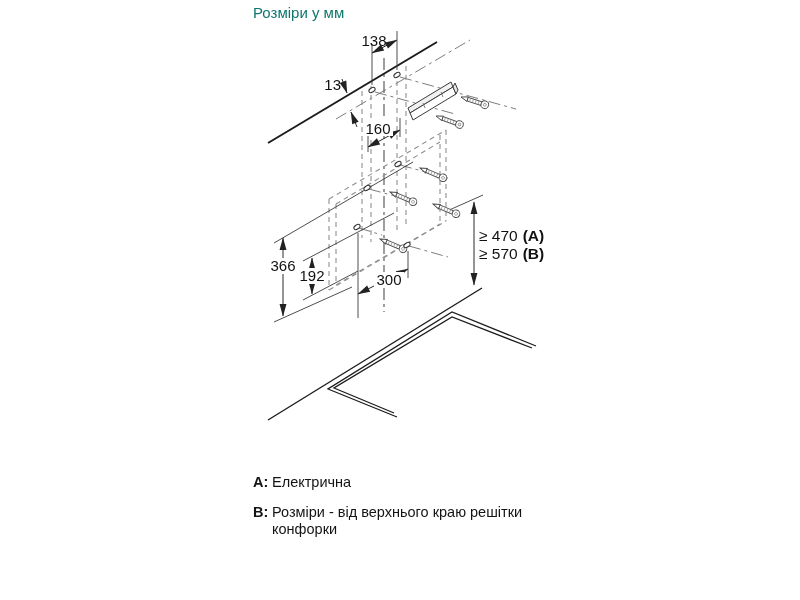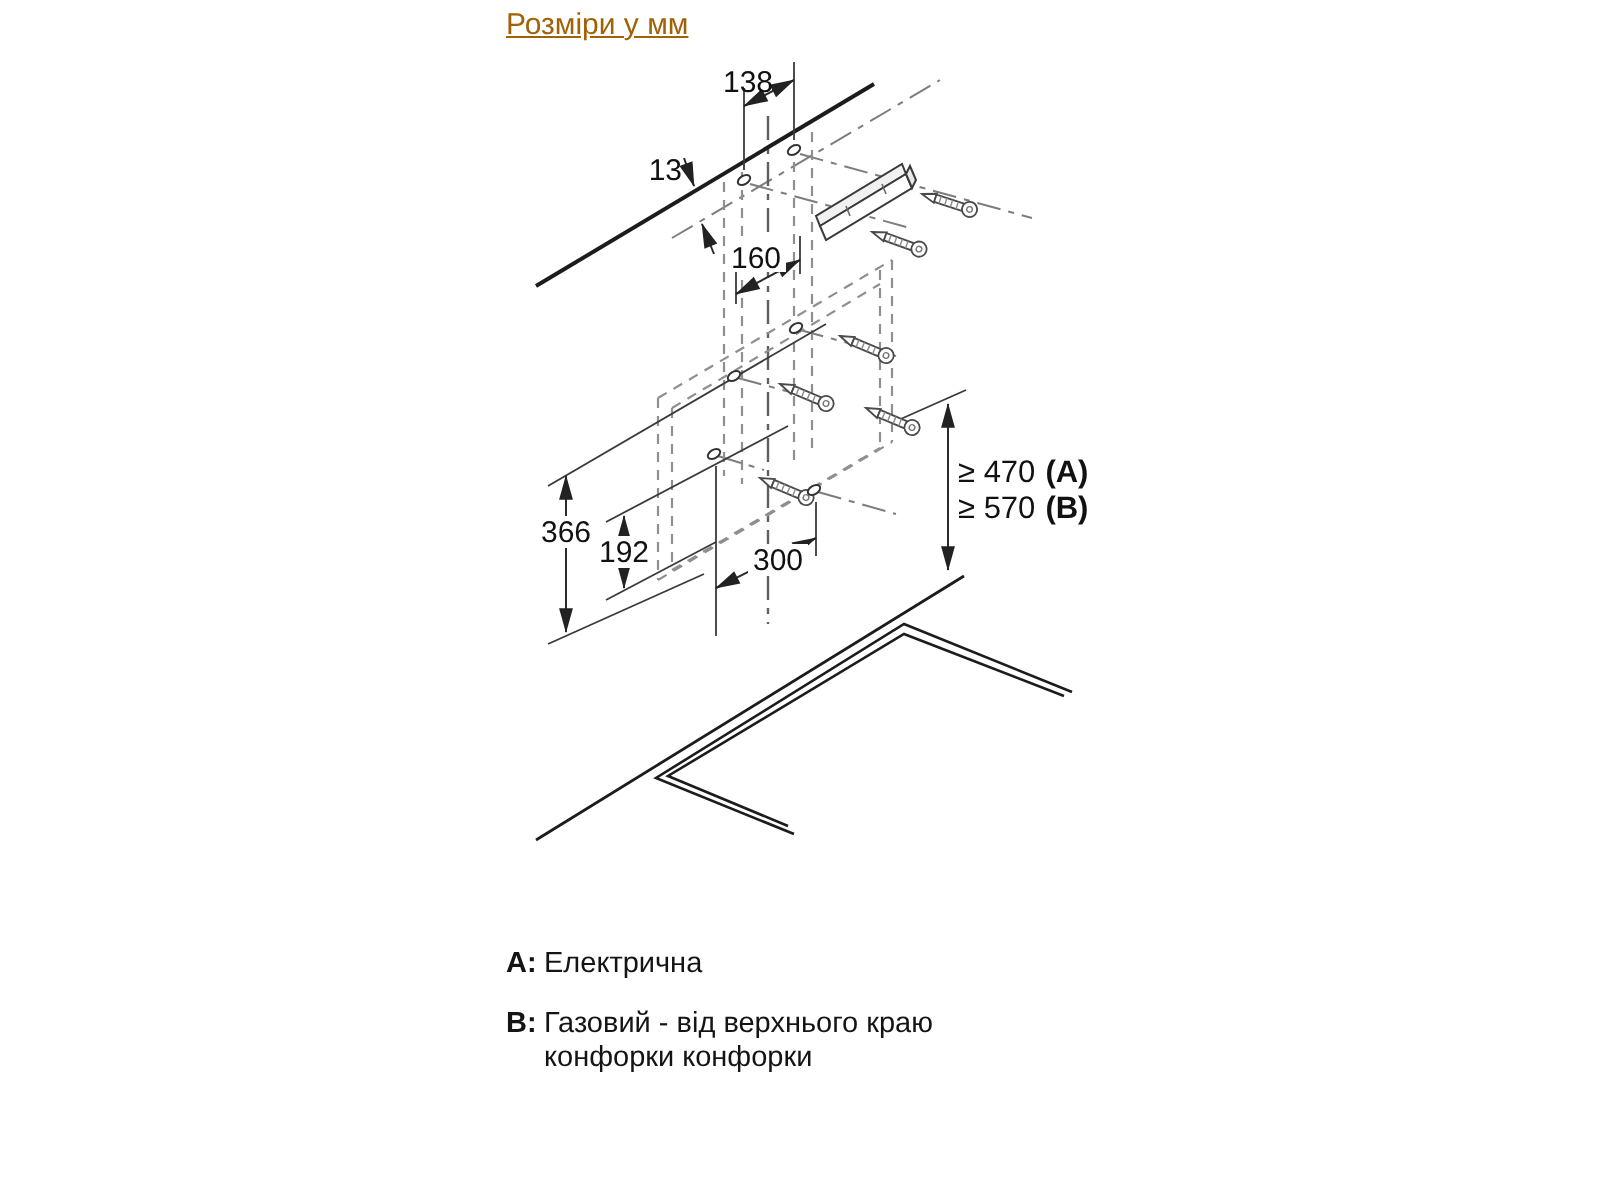--- a/index.html
+++ b/index.html
@@ -4,21 +4,21 @@
 <style>
   html,body{margin:0;padding:0;background:#ffffff;}
   body{width:800px;height:600px;position:relative;overflow:hidden;
        font-family:"Liberation Sans", sans-serif;color:#111;}
   .stage{position:absolute;left:0;top:0;width:800px;height:600px;}
   svg{position:absolute;left:0;top:0;}
   svg text{font-family:"Liberation Sans", sans-serif;fill:#111;}
   .dim-label{font-size:15px;}
   .clearance-label{font-size:15.5px;}
   .clearance-key{font-weight:bold;}
-  .page-title{position:absolute;left:253px;top:4px;font-size:15px;color:#a16207;text-decoration:underline;}
+  .page-title{position:absolute;left:253px;top:4px;font-size:15px;color:#0f766e;}
   .legend{position:absolute;left:253px;top:474px;font-size:14.5px;line-height:17px;color:#141414;}
   .legend-row{display:flex;align-items:flex-start;}
   .legend-row + .legend-row{margin-top:13px;}
   .legend-key{font-weight:bold;width:19px;flex:0 0 auto;}
   .legend-text{width:256px;}
 </style>
 </head>
 <body>
 
 <div class="stage">
@@ -148,17 +148,17 @@
     </g>
   </svg>
 
   <div class="legend">
     <div class="legend-row">
       <span class="legend-key">A:</span>
       <span class="legend-text">Електрична</span>
     </div>
     <div class="legend-row">
       <span class="legend-key">B:</span>
-      <span class="legend-text">Газовий - від верхнього краю конфорки конфорки</span>
+      <span class="legend-text">Розміри - від верхнього краю решітки конфорки</span>
     </div>
   </div>
 
 </div>
 
 </body></html>

